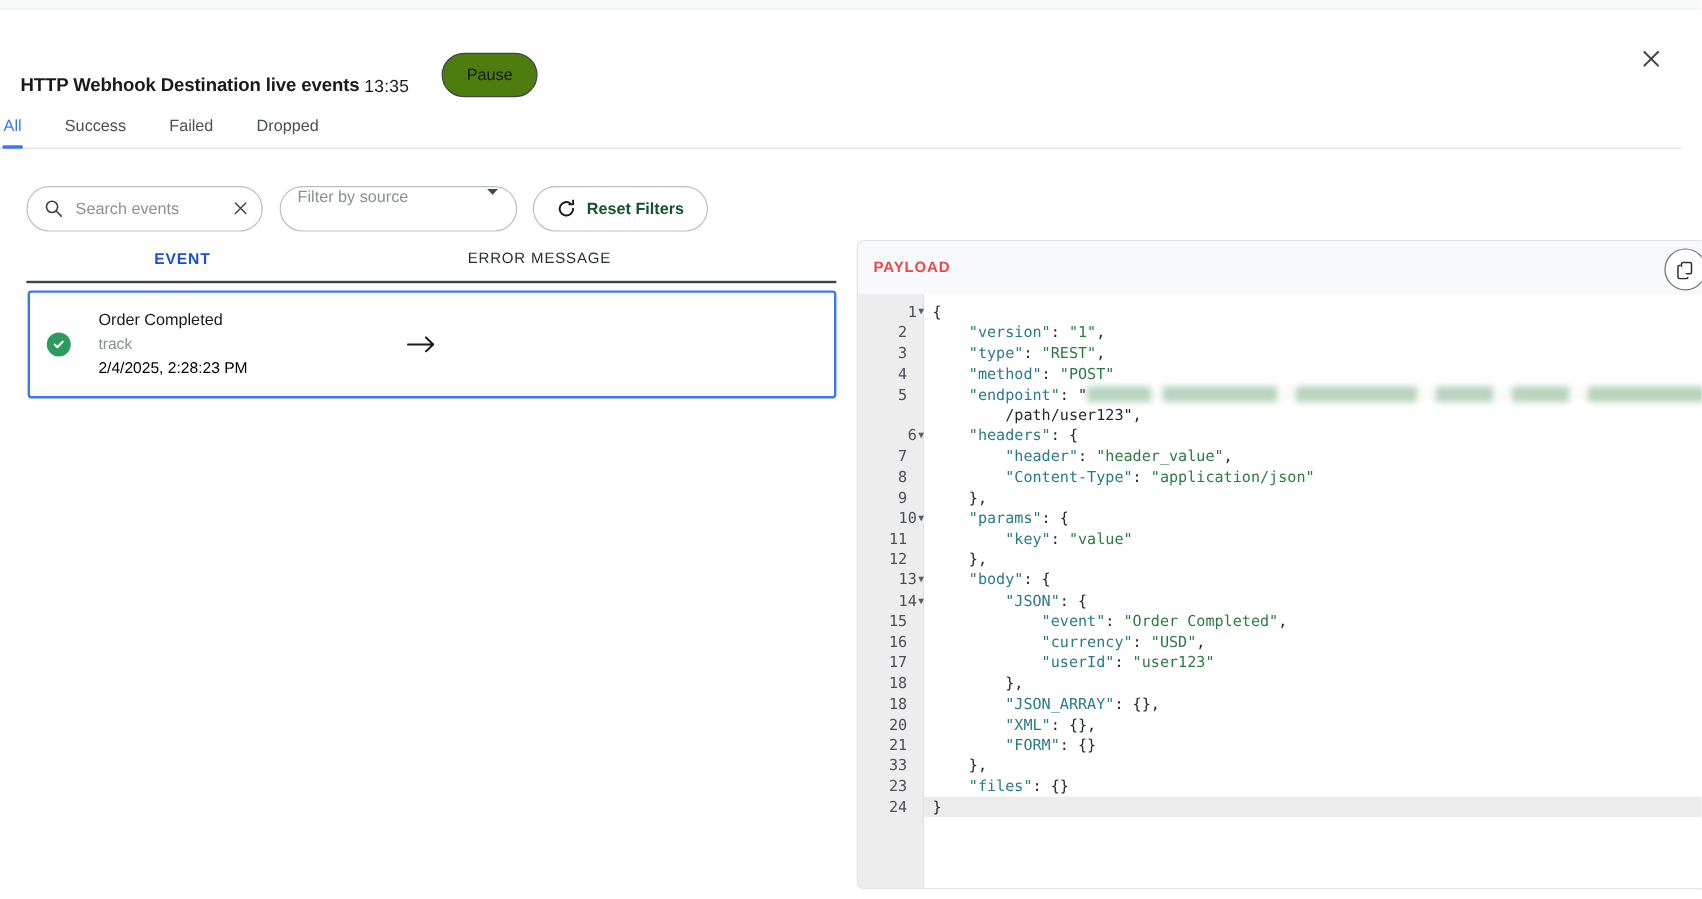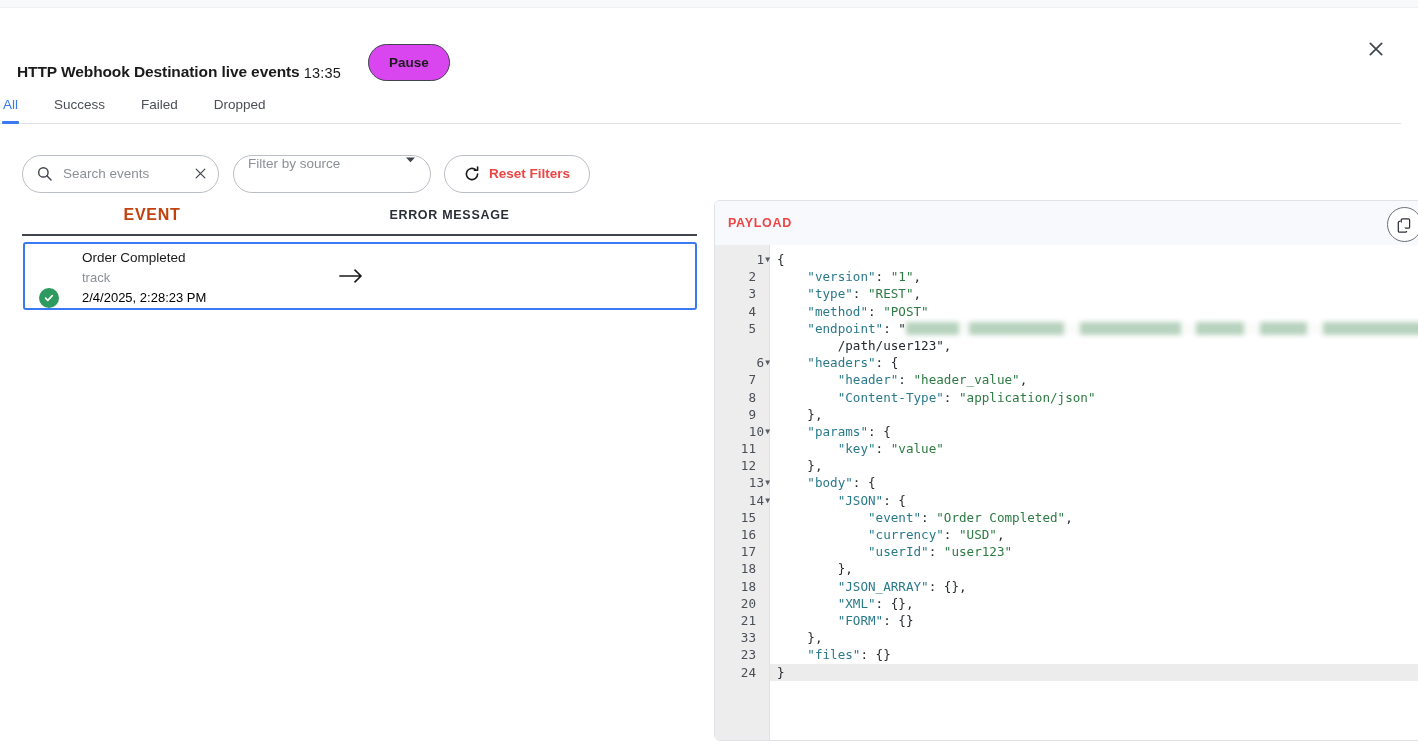--- a/index.html
+++ b/index.html
@@ -36,24 +36,24 @@
     color: #1a1a1a;
     margin-left: 4px;
     letter-spacing: 0.2px;
   }
   .pill-btn {
     margin-left: 16px;
     height: 37px;
     padding: 0 20px;
     border: 1px solid #3f444d;
     border-radius: 19px;
-    background: #d946ef;
+    background: #4d7c0f;
     font-family: "Liberation Sans", sans-serif;
     font-size: 13.5px;
-    font-weight: bold;
+    font-weight: normal;
     color: #1a1a1a;
     cursor: pointer;
     display: inline-flex;
     align-items: center;
     justify-content: center;
     white-space: nowrap;
   }
   .pill-btn.first { margin-left: 27px; }
   .close-btn {
     position: absolute;
@@ -149,21 +149,21 @@
     height: 38px;
     padding: 0 19px;
     border: 1px solid #babfc6;
     border-radius: 19px;
     background: #fff;
     display: inline-flex; align-items: center;
     cursor: pointer;
     font-family: "Liberation Sans", sans-serif;
     font-size: 13.5px;
     font-weight: bold;
-    color: #ef4444;
+    color: #14532d;
     white-space: nowrap;
   }
   .reset-btn .ic { margin-right: 9px; display:flex; }
 
   
   .body-split {
     display: flex;
     padding: 0 0 0 0;
     height: 540px;
   }
@@ -176,41 +176,41 @@
     display: flex;
     align-items: center;
     height: 36px;
     border-bottom: 2px solid #3f444d;
     margin: 0 17px 0 22px;
     padding-bottom: 4px;
   }
   .col-event {
     width: 260px;
     text-align: center;
-    font-size: 16px;
+    font-size: 13px;
     font-weight: bold;
     letter-spacing: 0.7px;
-    color: #c2410c;
+    color: #1d4ed8;
   }
   .col-error {
     flex: 1;
     text-align: center;
     font-size: 12.5px;
-    font-weight: bold;
+    font-weight: normal;
     letter-spacing: 0.7px;
     color: #2b2f36;
     padding-right: 80px;
   }
   .event-row {
     margin: 6px 17px 0 23px;
-    height: 68px;
+    height: 90px;
     border: 2px solid #3a79f2;
     border-radius: 3px;
     display: flex;
-    align-items: flex-end;
+    align-items: center;
     cursor: pointer;
     background: #fff;
     position: relative;
   }
   .status-dot {
     margin-left: 14px;
     width: 20px; height: 20px;
     flex: 0 0 20px;
     border-radius: 50%;
     background: #2d9a5f;

